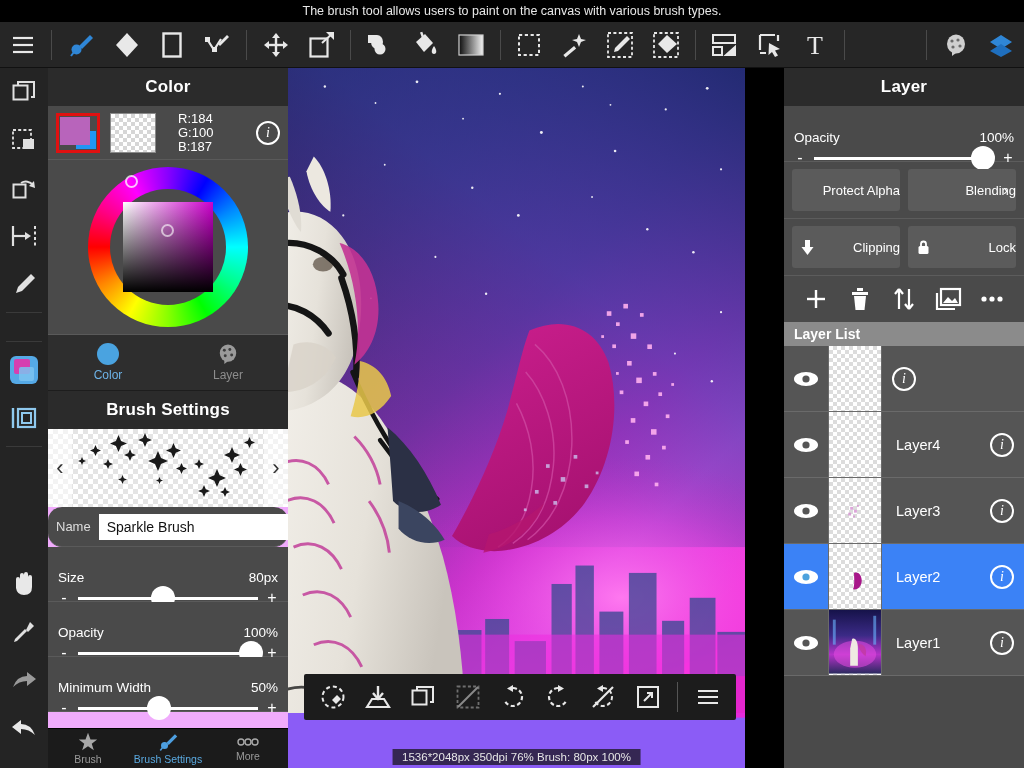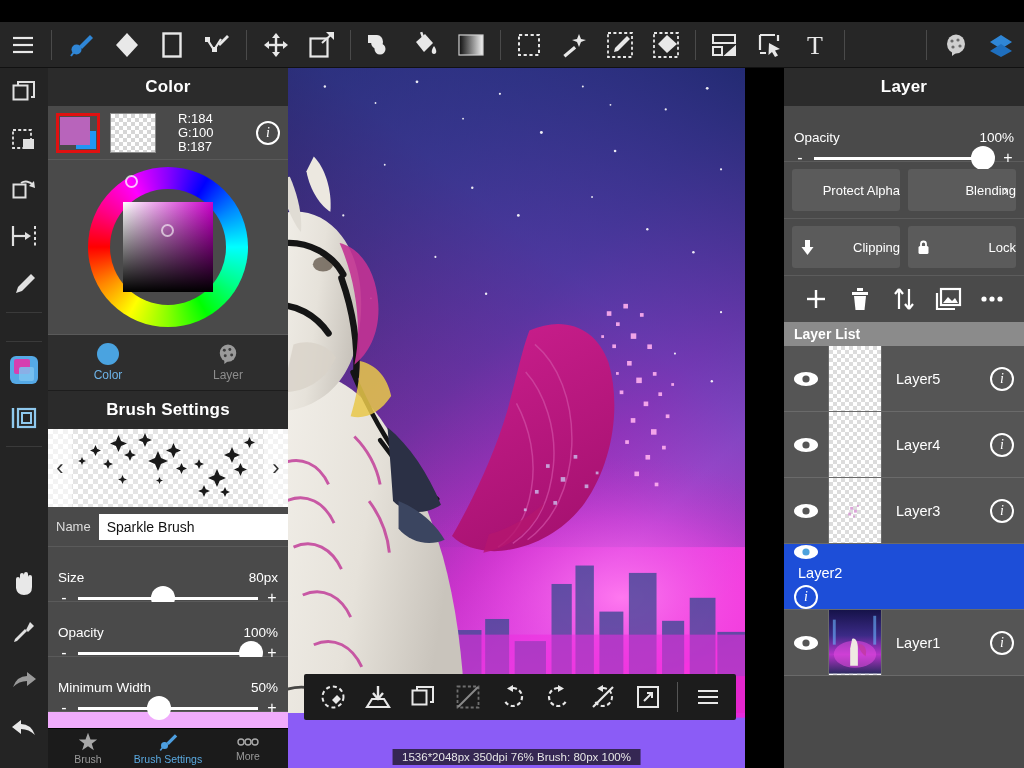--- a/index.html
+++ b/index.html
@@ -138,21 +138,21 @@
   .bp-arrow {
     position: absolute; top: 0; height: 78px; width: 24px; display: flex;
     align-items: center; justify-content: center; color: #333; font-size: 22px;
     background: rgba(255,255,255,.55); z-index: 3;
   }
   .bp-arrow.left { left: 0; }
   .bp-arrow.right { right: 0; }
   .sparkles { position: absolute; inset: 0; }
   .name-row {
     height: 40px; background: #4a4a4a; display: flex; align-items: center;
-    padding: 0 8px; gap: 8px; border-bottom: 1px solid #5a5a5a;
+    padding: 0 8px; gap: 8px; border-bottom: 1px solid #5a5a5a; border-radius: 14px;
   }
   .name-label { color: #ddd; font-size: 13px; }
   .name-input {
     flex: 1; height: 26px; background: #fff; color: #111; border: none;
     font-size: 14px; padding: 0 8px; font-family: "Liberation Sans", sans-serif;
   }
   .slider-block {
     height: 55px; background: #4a4a4a; padding: 5px 10px 0 10px;
     border-bottom: 1px solid #5a5a5a; position: relative;
   }
@@ -216,40 +216,43 @@
   }
   .lop { width: 34px; height: 34px; display:flex; align-items:center; justify-content:center; }
   .layer-list-header {
     height: 24px; background: #8b8b8b; color: #fff; font-size: 14px; font-weight: bold;
     display: flex; align-items: center; padding-left: 10px;
   }
   .layer-row {
     height: 66px; display: flex; align-items: stretch; background: #555;
     border-bottom: 1px solid #6a6a6a;
   }
-  .layer-row.selected { background: #1d4ed8; flex-direction: column; }
+  .layer-row.selected { background: #3b82f6; }
   .lr-eye { width: 44px; display:flex; align-items:center; justify-content:center; }
   .lr-thumb {
     width: 54px; border-left: 1px solid #6a6a6a; border-right: 1px solid #6a6a6a;
     background-color: #fff; position: relative; overflow:hidden;
     background-image:
       linear-gradient(45deg, #dcdcdc 25%, transparent 25%, transparent 75%, #dcdcdc 75%),
       linear-gradient(45deg, #dcdcdc 25%, transparent 25%, transparent 75%, #dcdcdc 75%);
     background-size: 8px 8px; background-position: 0 0, 4px 4px;
   }
   .lr-name { flex: 1; display:flex; align-items:center; padding-left: 14px; color: #fff; font-size: 14.5px; }
   .lr-info { width: 44px; display:flex; align-items:center; justify-content:center; }
   .layer-empty { background: #3d3d3d; flex: 1; }
   svg { overflow: visible; }
 </style>
 </head>
 <body>
 
 <div class="app">
 
+  <div class="hint-bar">
+    <span>The brush tool allows users to paint on the canvas with various brush types.</span>
+  </div>
 
   <div class="top-toolbar">
     <div class="tb-btn">
       <svg width="22" height="18" viewBox="0 0 22 18">
           <g stroke="#e8e8e8" stroke-width="2.2">
             <line x1="1" y1="2" x2="21" y2="2"></line>
             <line x1="1" y1="9" x2="21" y2="9"></line>
             <line x1="1" y1="16" x2="21" y2="16"></line>
           </g>
         </svg>
@@ -1003,21 +1006,20 @@
     <div class="layer-list-header">Layer List</div>
 
     <div class="layer-row">
       <div class="lr-eye">
         <svg width="26" height="16" viewBox="0 0 26 16">
             <ellipse cx="13" cy="8" rx="12" ry="7" fill="#fff"></ellipse>
             <circle cx="13" cy="8" r="3.6" fill="#555"></circle>
           </svg>
       </div>
       <div class="lr-thumb"></div>
-      <div class="lr-name">Layer5</div>
       <div class="lr-info">
         <div class="info-circle" style="margin:0">i</div>
       </div>
     </div>
 
     <div class="layer-row">
       <div class="lr-eye">
         <svg width="26" height="16" viewBox="0 0 26 16">
             <ellipse cx="13" cy="8" rx="12" ry="7" fill="#fff"></ellipse>
             <circle cx="13" cy="8" r="3.6" fill="#555"></circle>

